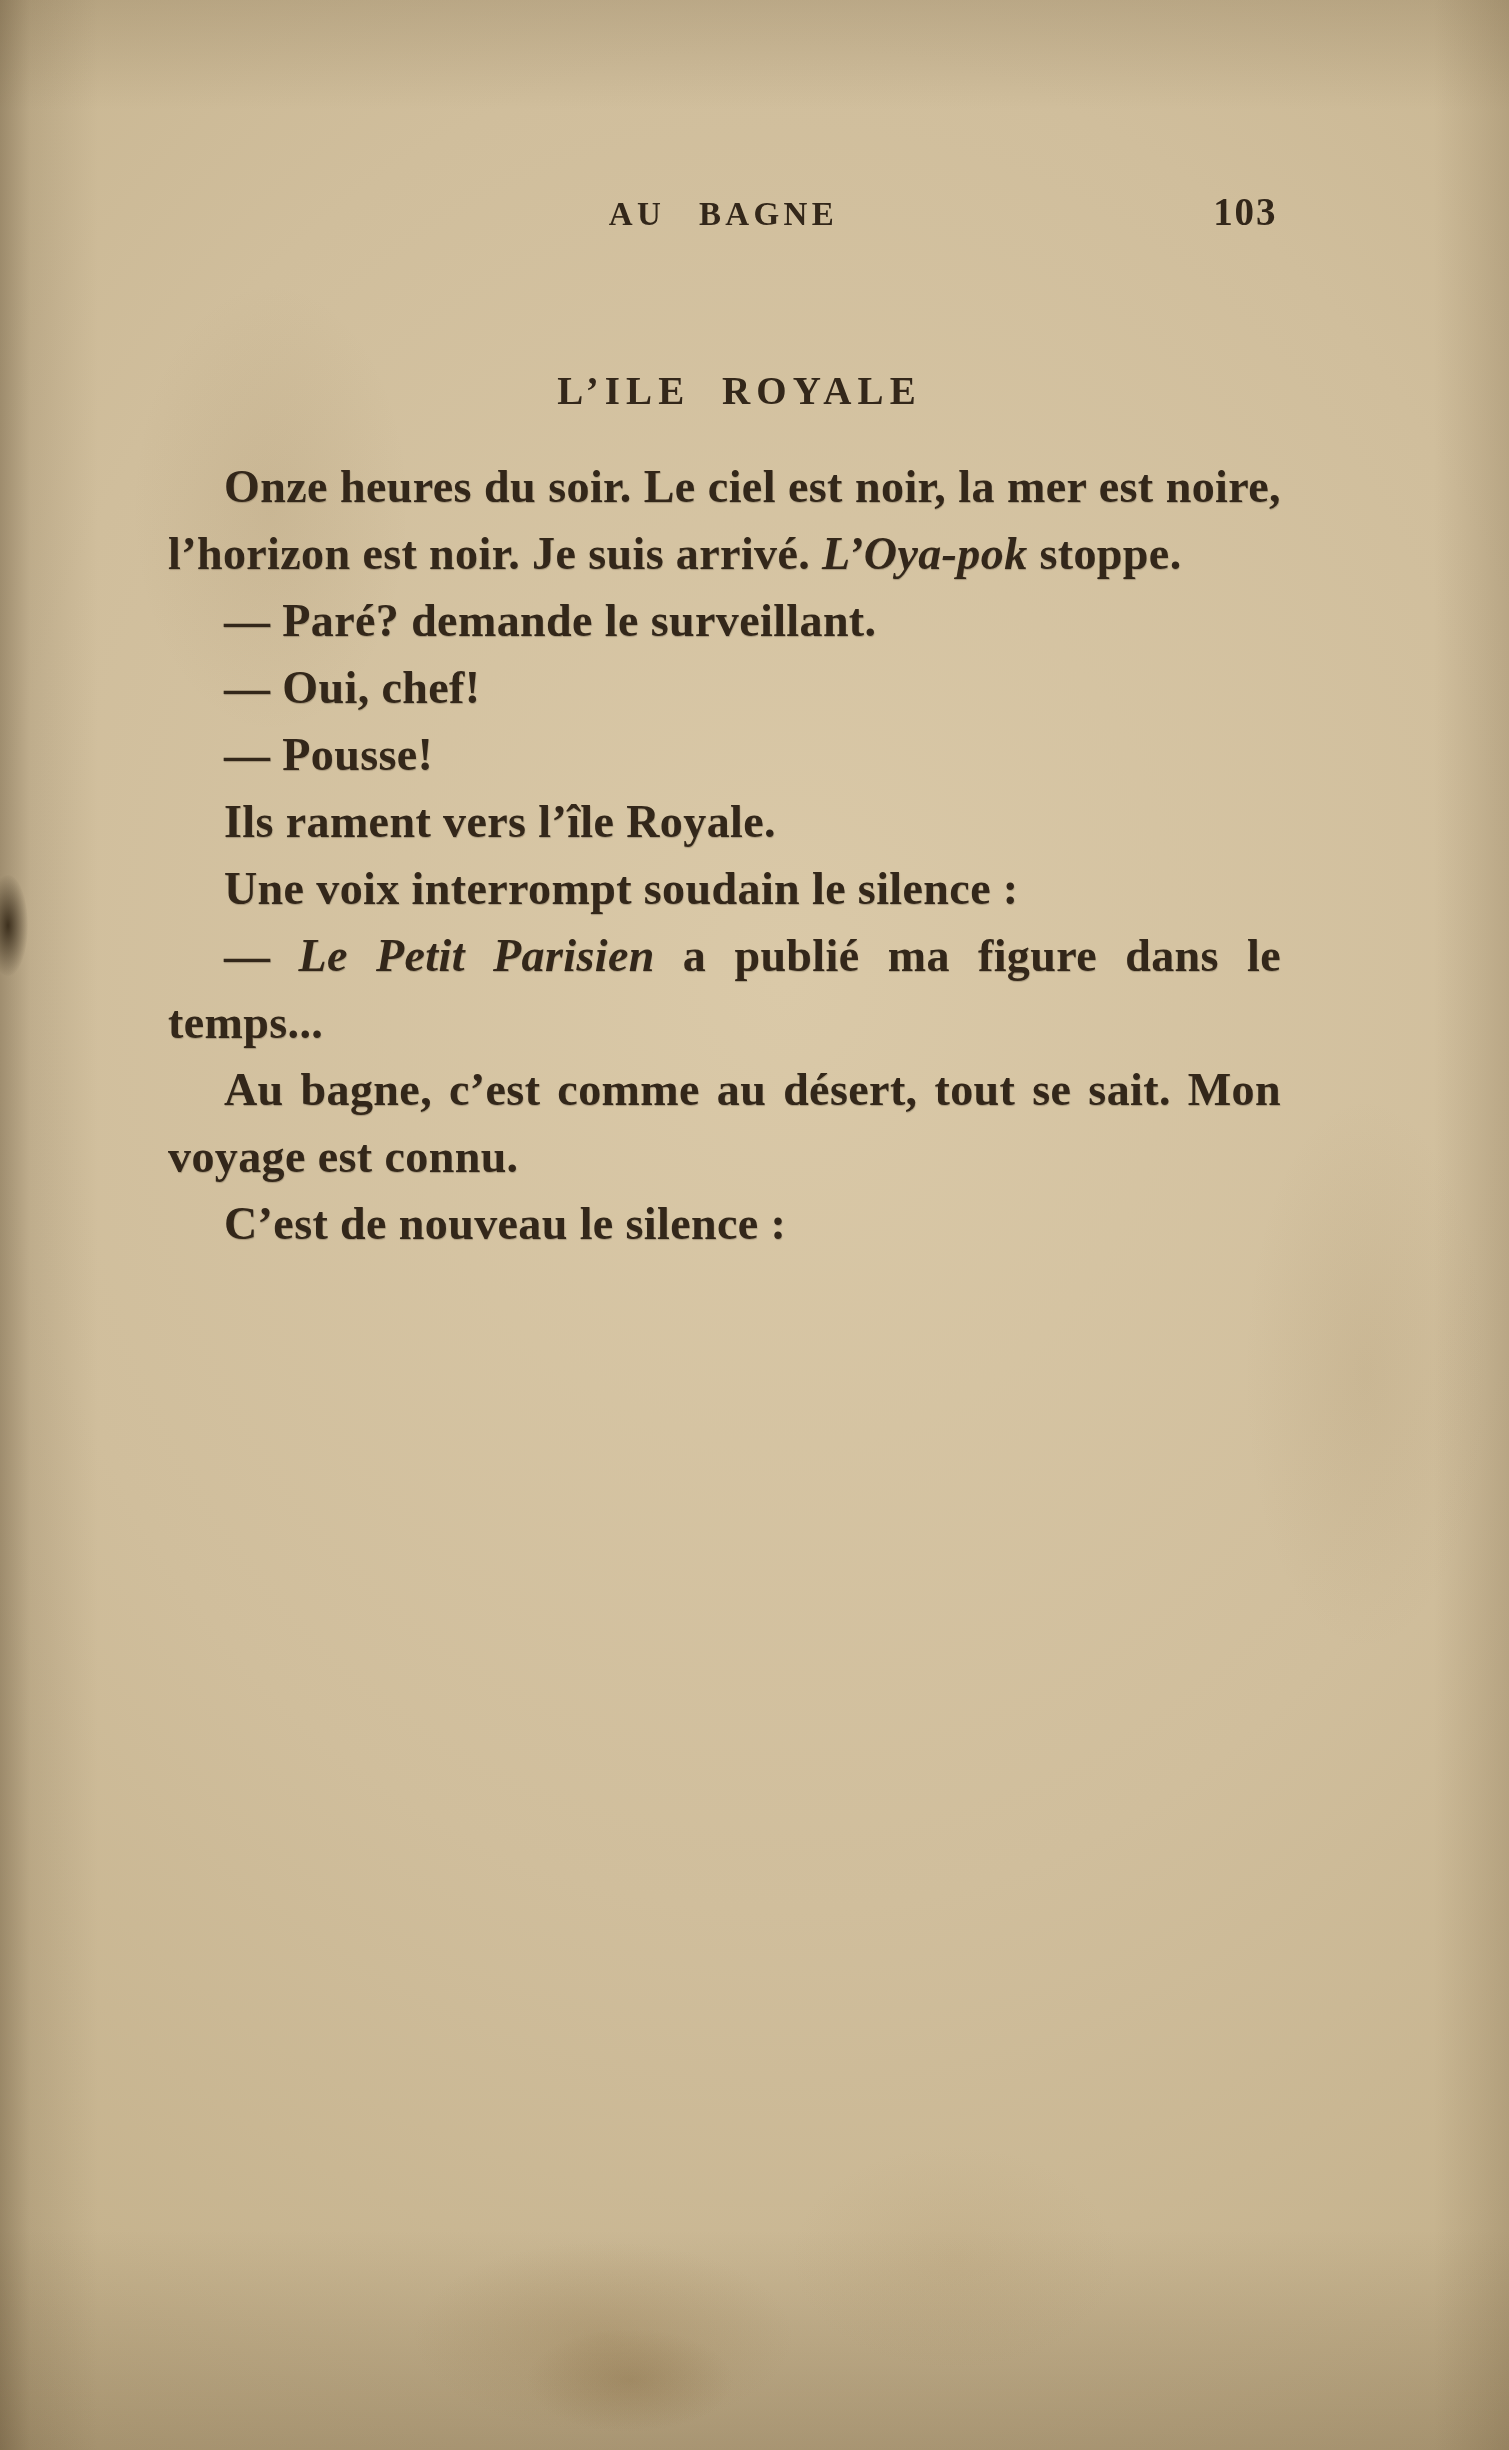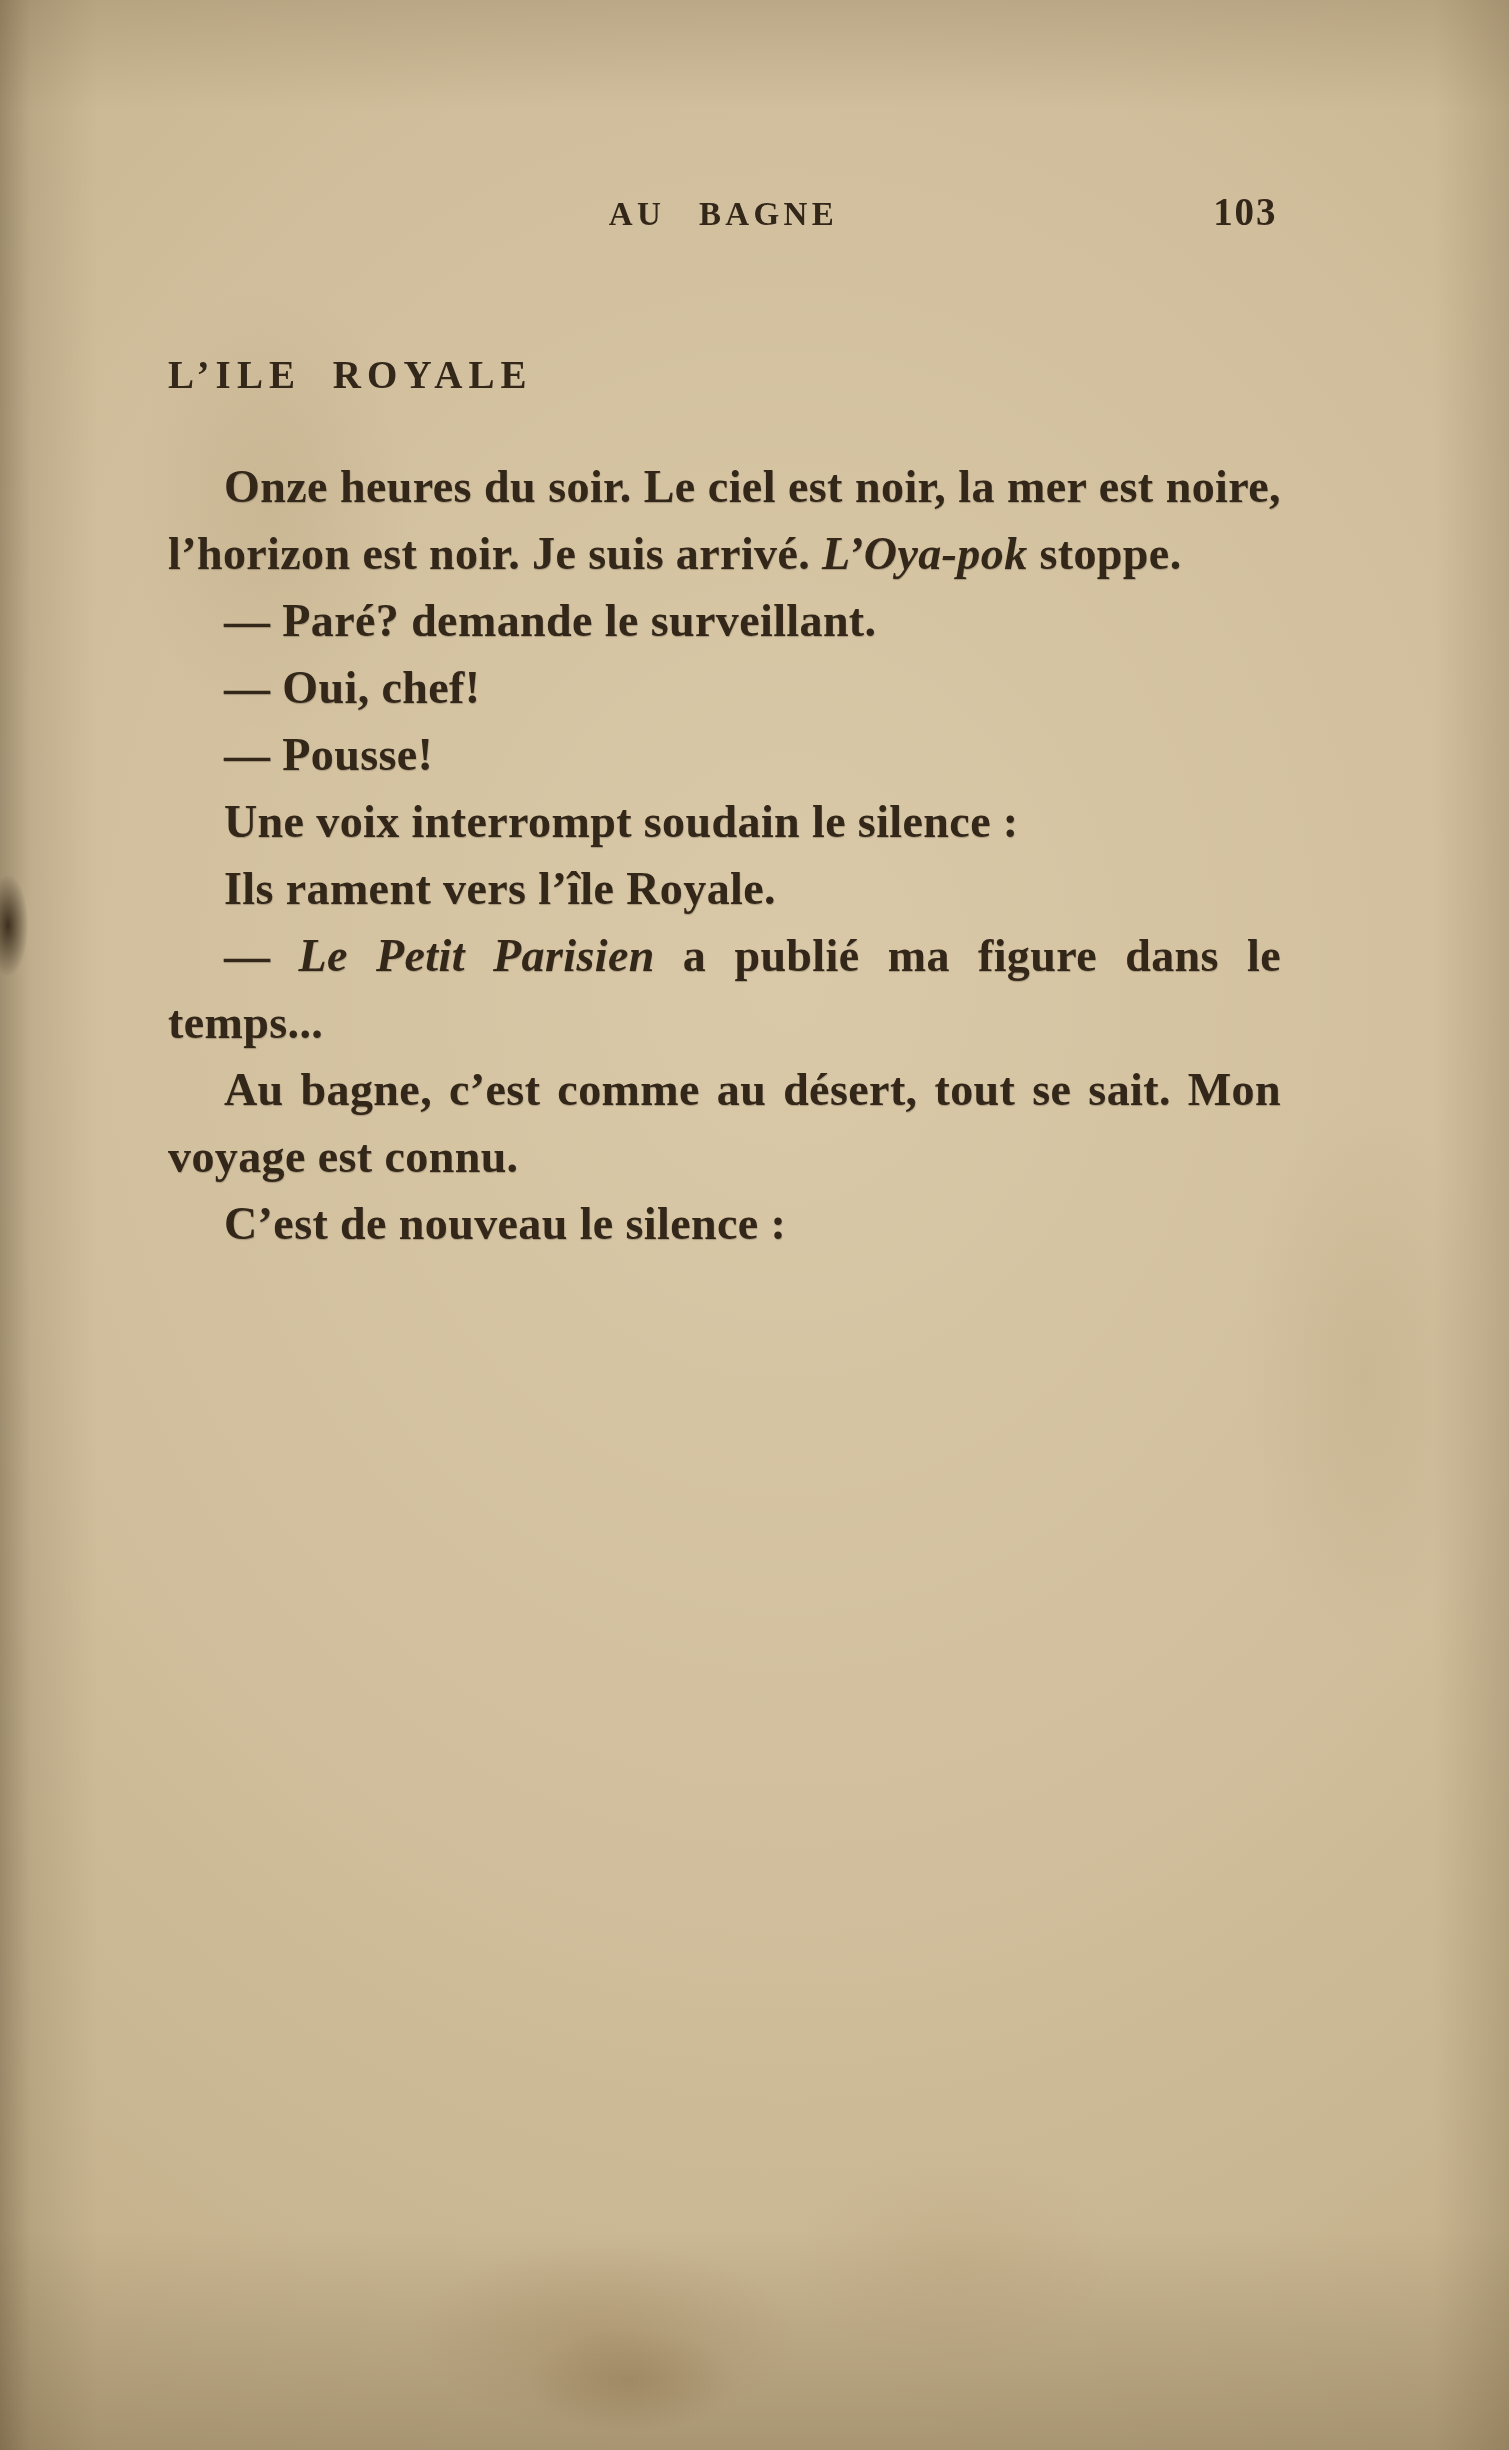--- a/index.html
+++ b/index.html
@@ -21,21 +21,21 @@
   .stain-b { left: 525px; top: 2328px; width: 210px; height: 105px; background: radial-gradient(ellipse at center, rgba(120,92,50,0.26), rgba(120,92,50,0) 70%); }
   .stain-c { left: -12.3px; top: 875px; width: 40px; height: 101px; background: radial-gradient(ellipse at center, rgba(42,30,14,0.85), rgba(42,30,14,0) 72%); }
   .stain-d { left: 131px; top: 280px; width: 280px; height: 455px; background: radial-gradient(ellipse at center, rgba(125,98,58,0.10), rgba(125,98,58,0) 70%); }
   .stain-e { left: 1243px; top: 1094px; width: 245px; height: 560px; background: radial-gradient(ellipse at center, rgba(130,102,60,0.10), rgba(130,102,60,0) 70%); }
   .stain-f { left: 788px; top: 2144px; width: 333px; height: 228px; background: radial-gradient(ellipse at center, rgba(150,120,72,0.10), rgba(150,120,72,0) 70%); }
 
   .header { position: absolute; left: 168px; top: 189px; width: 1111px; height: 56px; }
   .running-title { position: absolute; left: 0; right: 0; top: 7px; text-align: center; font-weight: bold; font-size: 33px; letter-spacing: 4.4px; word-spacing: 21px; }
   .page-number { position: absolute; right: 1.8px; top: 0; font-weight: bold; font-size: 39px; letter-spacing: 1.8px; }
 
-  .section-title { position: absolute; left: 168px; top: 352px; width: 1111px; margin: 0; text-align: left; font-weight: bold; font-size: 39px; letter-spacing: 6.1px; word-spacing: 15.8px; }
+  .section-title { position: absolute; left: 168px; top: 352px; width: 1111px; margin: 16px; text-align: center; font-weight: bold; font-size: 39px; letter-spacing: 6.1px; word-spacing: 15.8px; }
 
   .body {
     position: absolute; left: 168px; top: 453px; width: 1113px;
     font-size: 46px; line-height: 67px; font-weight: bold;
     text-align: justify; letter-spacing: 0.4px;
     text-shadow: 0.4px 0.7px 0.9px rgba(51,39,26,0.28);
   }
   .body p { margin: 0; text-indent: 56px; }
   .body i { font-style: italic; }
 </style>
@@ -56,20 +56,20 @@
     <span class="page-number">103</span>
   </div>
 
   <h1 class="section-title">L’ILE ROYALE</h1>
 
   <div class="body">
     <p class="para"><span>Onze heures du soir. Le ciel est noir, la mer est noire, l’horizon est noir. Je suis arrivé. </span><i>L’Oya-pok</i><span> stoppe.</span></p>
     <p class="para"><span>— Paré? demande le surveillant.</span></p>
     <p class="para"><span>— Oui, chef!</span></p>
     <p class="para"><span>— Pousse!</span></p>
+    <p class="para"><span>Ils rament vers l’île Royale.</span></p>
     <p class="para"><span>Une voix interrompt soudain le silence :</span></p>
-    <p class="para"><span>Ils rament vers l’île Royale.</span></p>
     <p class="para"><span>— </span><i>Le Petit Parisien</i><span> a publié ma figure dans le temps...</span></p>
     <p class="para"><span>Au bagne, c’est comme au désert, tout se sait. Mon voyage est connu.</span></p>
     <p class="para"><span>C’est de nouveau le silence :</span></p>
   </div>
 </div>
 
 
 </body></html>

